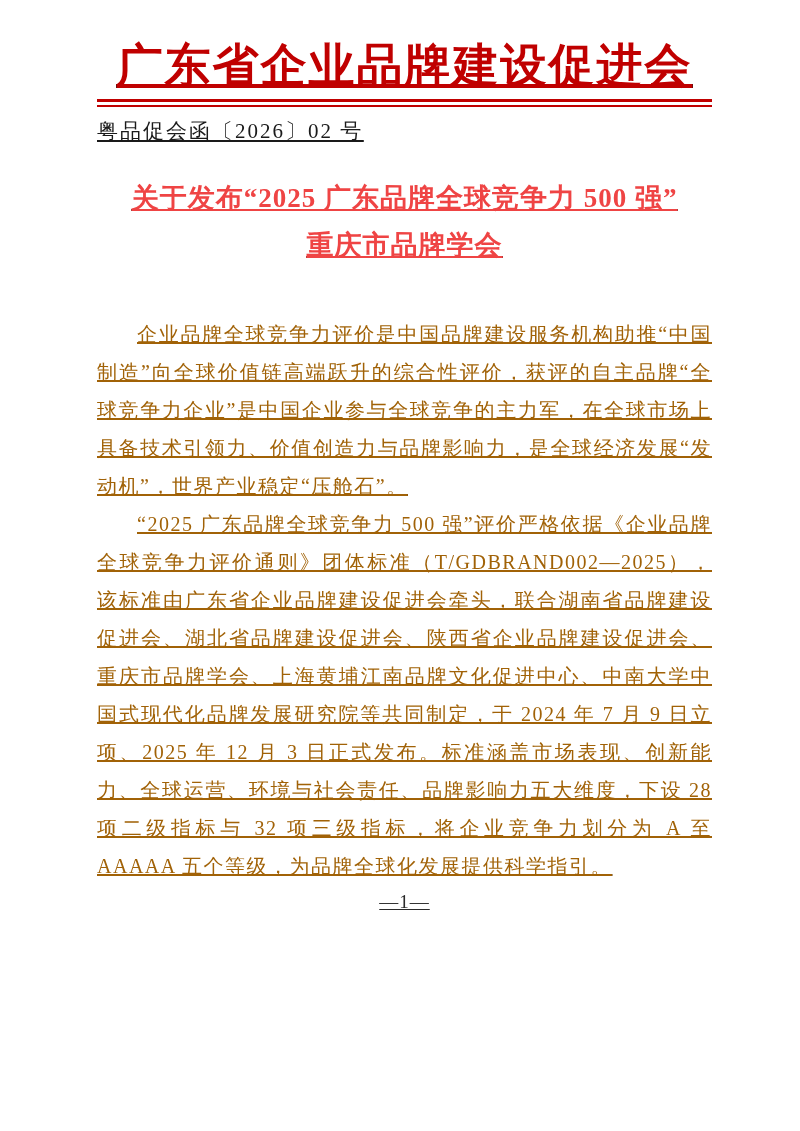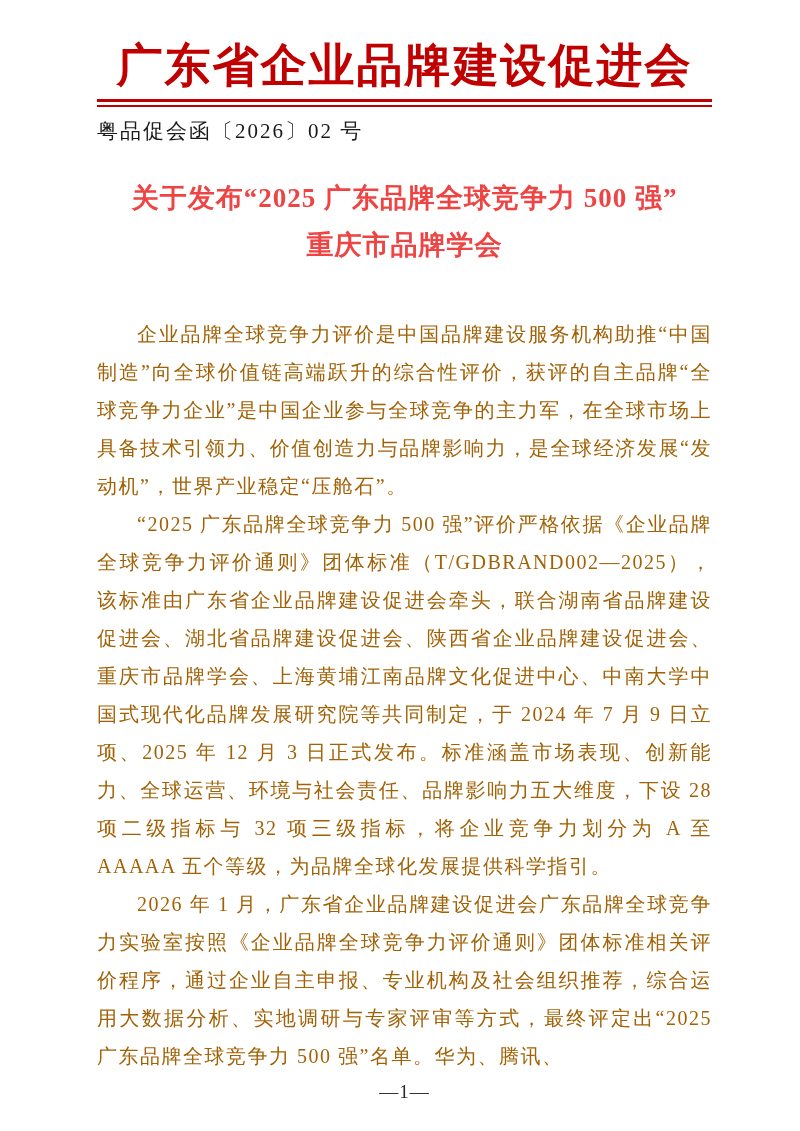--- a/index.html
+++ b/index.html
@@ -1,19 +1,19 @@
 <!DOCTYPE html>
 <html lang="zh" style="--accent-red: #c00000;"><head>
 <meta charset="utf-8">
 <style>
   :root{
     --accent-red:#c00000;
     --ink:#111111;
   }
-  *{margin:0;padding:0;box-sizing:border-box;}
+  *{margin:0;padding:0;box-sizing:border-box;text-decoration:underline;}
   html,body{background:#ffffff;}
   body{
     width:800px;
     font-family:"Liberation Serif","DejaVu Serif",serif;
     color:var(--ink);
   }
   .page{
     position:relative;
     width:800px;
     height:1131px;
@@ -95,20 +95,19 @@
   </header>
 
   <h2 class="doc-title">
     <span>关于发布“2025 广东品牌全球竞争力 500 强”</span><br>
     <span>重庆市品牌学会</span>
   </h2>
 
   <main class="doc-body">
     <p>企业品牌全球竞争力评价是中国品牌建设服务机构助推“中国制造”向全球价值链高端跃升的综合性评价，获评的自主品牌“全球竞争力企业”是中国企业参与全球竞争的主力军，在全球市场上具备技术引领力、价值创造力与品牌影响力，是全球经济发展“发动机”，世界产业稳定“压舱石”。</p>
     <p>“2025 广东品牌全球竞争力 500 强”评价严格依据《企业品牌全球竞争力评价通则》团体标准（T/GDBRAND002—2025），该标准由广东省企业品牌建设促进会牵头，联合湖南省品牌建设促进会、湖北省品牌建设促进会、陕西省企业品牌建设促进会、重庆市品牌学会、上海黄埔江南品牌文化促进中心、中南大学中国式现代化品牌发展研究院等共同制定，于 2024 年 7 月 9 日立项、2025 年 12 月 3 日正式发布。标准涵盖市场表现、创新能力、全球运营、环境与社会责任、品牌影响力五大维度，下设 28 项二级指标与 32 项三级指标，将企业竞争力划分为 A 至 AAAAA 五个等级，为品牌全球化发展提供科学指引。</p>
-    <p>2026 年 1 月，广东省企业品牌建设促进会广东品牌全球竞争力实验室按照《企业品牌全球竞争力评价通则》团体标准相关评价程序，通过企业自主申报、专业机构及社会组织推荐，综合运用大数据分析、实地调研与专家评审等方式，最终评定出“2025 广东品牌全球竞争力 500 强”名单。华为、腾讯、</p>
   </main>
 
   <footer class="page-footer">
     <span class="page-number">—1—</span>
   </footer>
 
 </div>
 
 </body></html>

